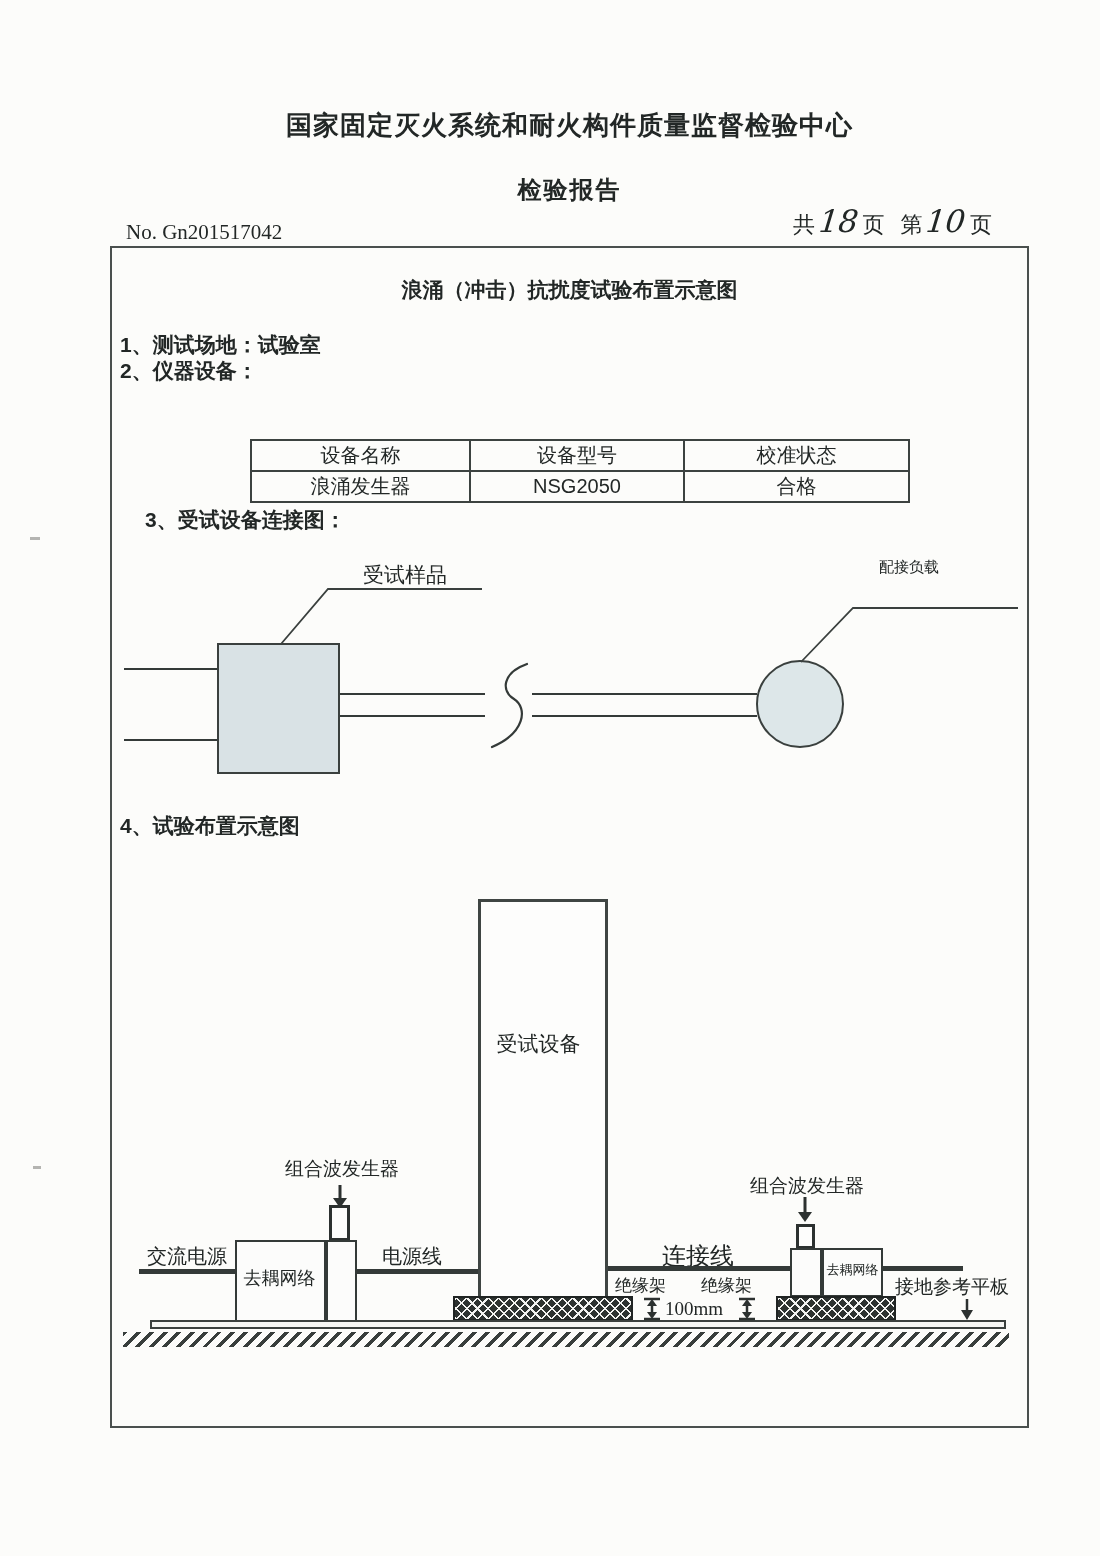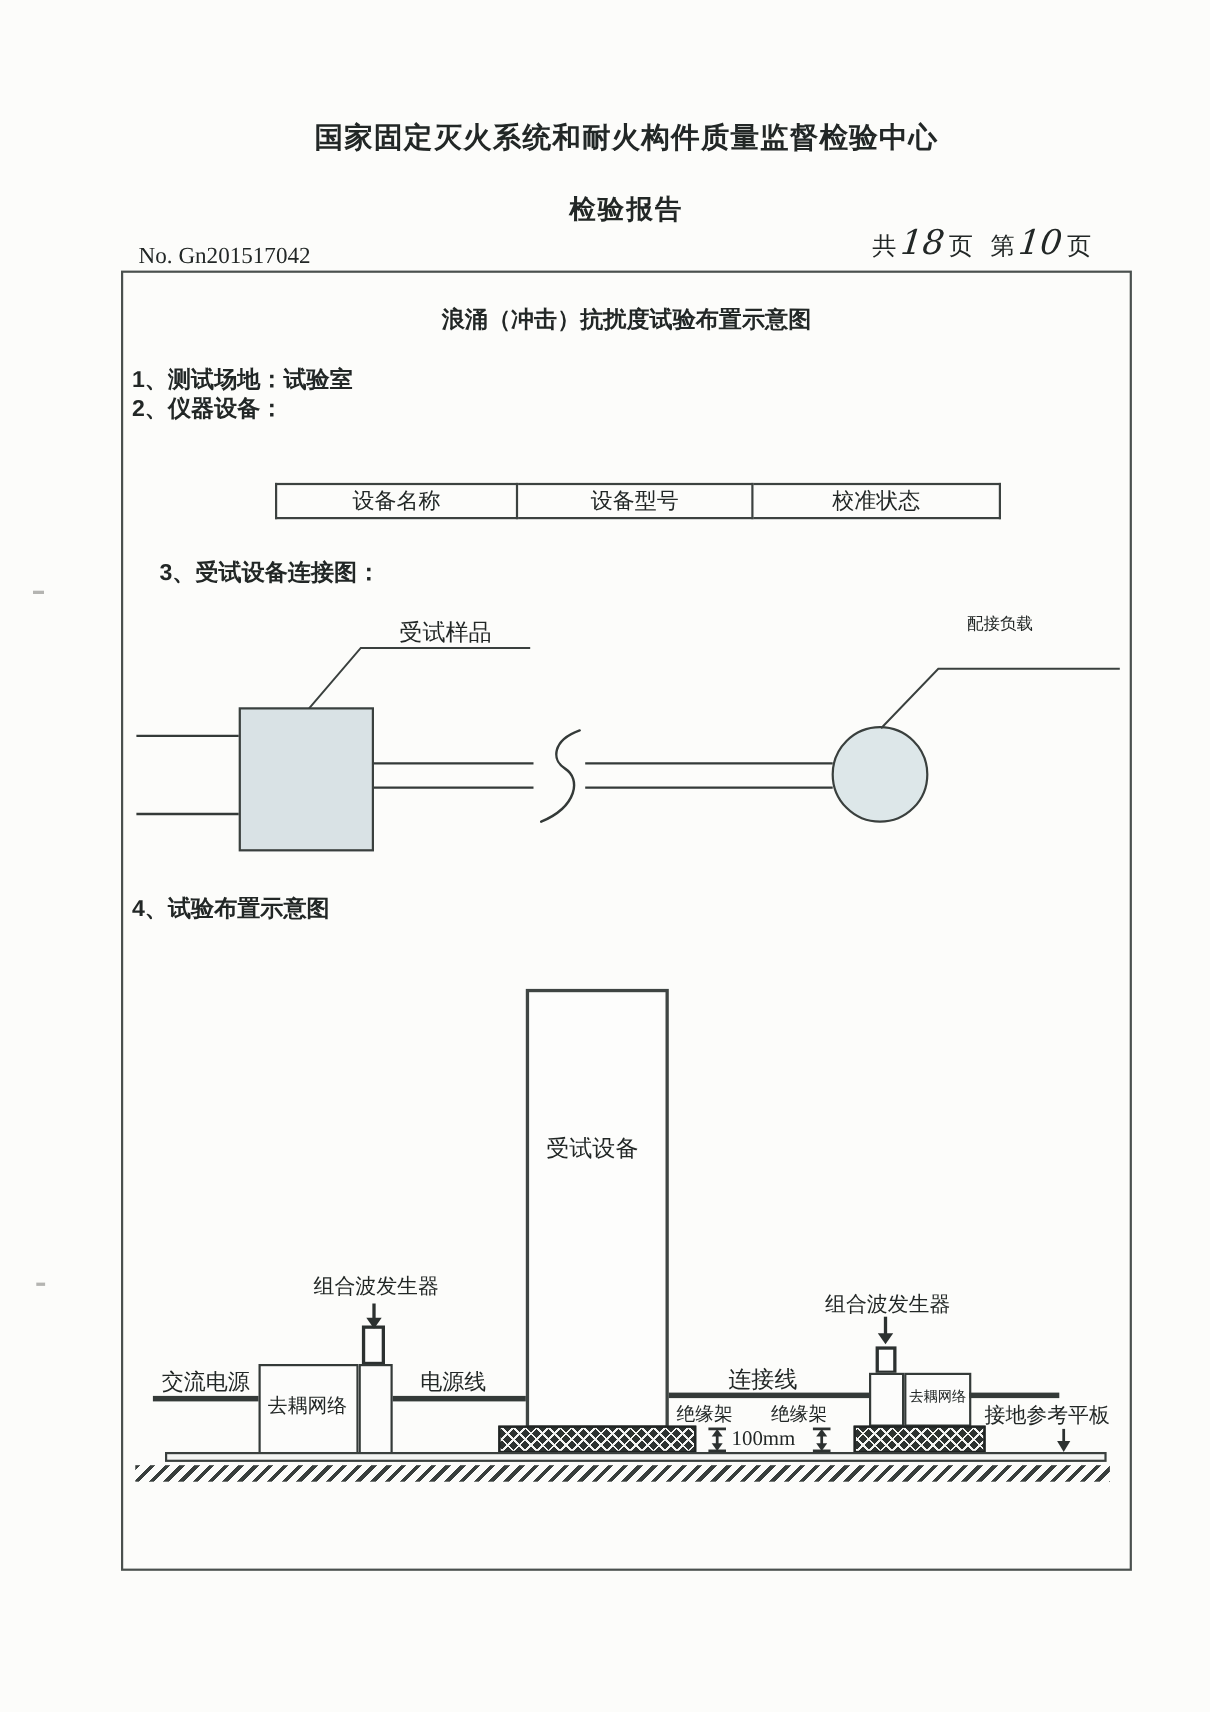--- a/index.html
+++ b/index.html
@@ -78,20 +78,25 @@
 <div class="abs item" style="left:120px;top:331px;">1、测试场地：试验室</div>
 <div class="abs item" style="left:120px;top:357px;text-align:center;">2、仪器设备：</div>
 
 <table class="equip">
   <tbody>
     <tr>
       <td class="c1">设备名称</td>
       <td class="c2">设备型号</td>
       <td class="c3">校准状态</td>
     </tr>
+    <tr>
+      <td>浪涌发生器</td>
+      <td>NSG2050</td>
+      <td>合格</td>
+    </tr>
   </tbody>
 </table>
 
 <div class="abs item" style="left:120px;top:506px;margin-left:25px;">3、受试设备连接图：</div>
 
 <div class="abs sample-box"></div>
 <div class="abs load-circle"></div>
 <span class="abs lbl" style="left:363px;top:561px;font-size:21px;">受试样品</span>
 <span class="abs lbl" style="left:879px;top:558px;font-size:15px;">配接负载</span>
 
@@ -108,21 +113,21 @@
 <span class="abs lbl" style="left:147px;top:1243px;font-size:20px;">交流电源</span>
 <div class="abs thick" style="left:139px;top:1269px;width:96px;"></div>
 <span class="abs lbl" style="left:382px;top:1243px;font-size:20px;">电源线</span>
 <div class="abs thick" style="left:357px;top:1269px;width:121px;"></div>
 
 <span class="abs lbl ctr" style="left:742px;width:130px;top:1173px;font-size:19px;">组合波发生器</span>
 <div class="abs ant" style="left:796px;top:1224px;width:13px;height:19px;"></div>
 <div class="abs wbox" style="left:790px;top:1248px;width:28px;height:45px;"></div>
 <div class="abs wbox" style="left:822px;top:1248px;width:57px;height:45px;"></div>
 <span class="abs lbl ctr" style="left:822px;width:61px;top:1261px;font-size:13px;">去耦网络</span>
-<span class="abs lbl" style="left:662px;top:1240px;font-size:21px;">连接线</span>
+<span class="abs lbl" style="left:662px;top:1240px;font-size:24px;">连接线</span>
 <div class="abs thick" style="left:608px;top:1266px;width:182px;"></div>
 <div class="abs thick" style="left:881px;top:1266px;width:82px;"></div>
 
 <div class="abs xhatch" style="left:453px;top:1296px;width:176px;height:21px;"></div>
 <div class="abs xhatch" style="left:776px;top:1296px;width:116px;height:21px;"></div>
 <span class="abs lbl" style="left:615px;top:1274px;font-size:17px;">绝缘架</span>
 <span class="abs lbl" style="left:701px;top:1274px;font-size:17px;">绝缘架</span>
 <span class="abs lbl" style="left:665px;top:1298px;font-size:19px;font-family:'Liberation Serif',serif;">100mm</span>
 <span class="abs lbl" style="left:895px;top:1274px;font-size:19px;">接地参考平板</span>
 <div class="abs plate" style="left:150px;top:1320px;width:852px;height:5px;"></div>

